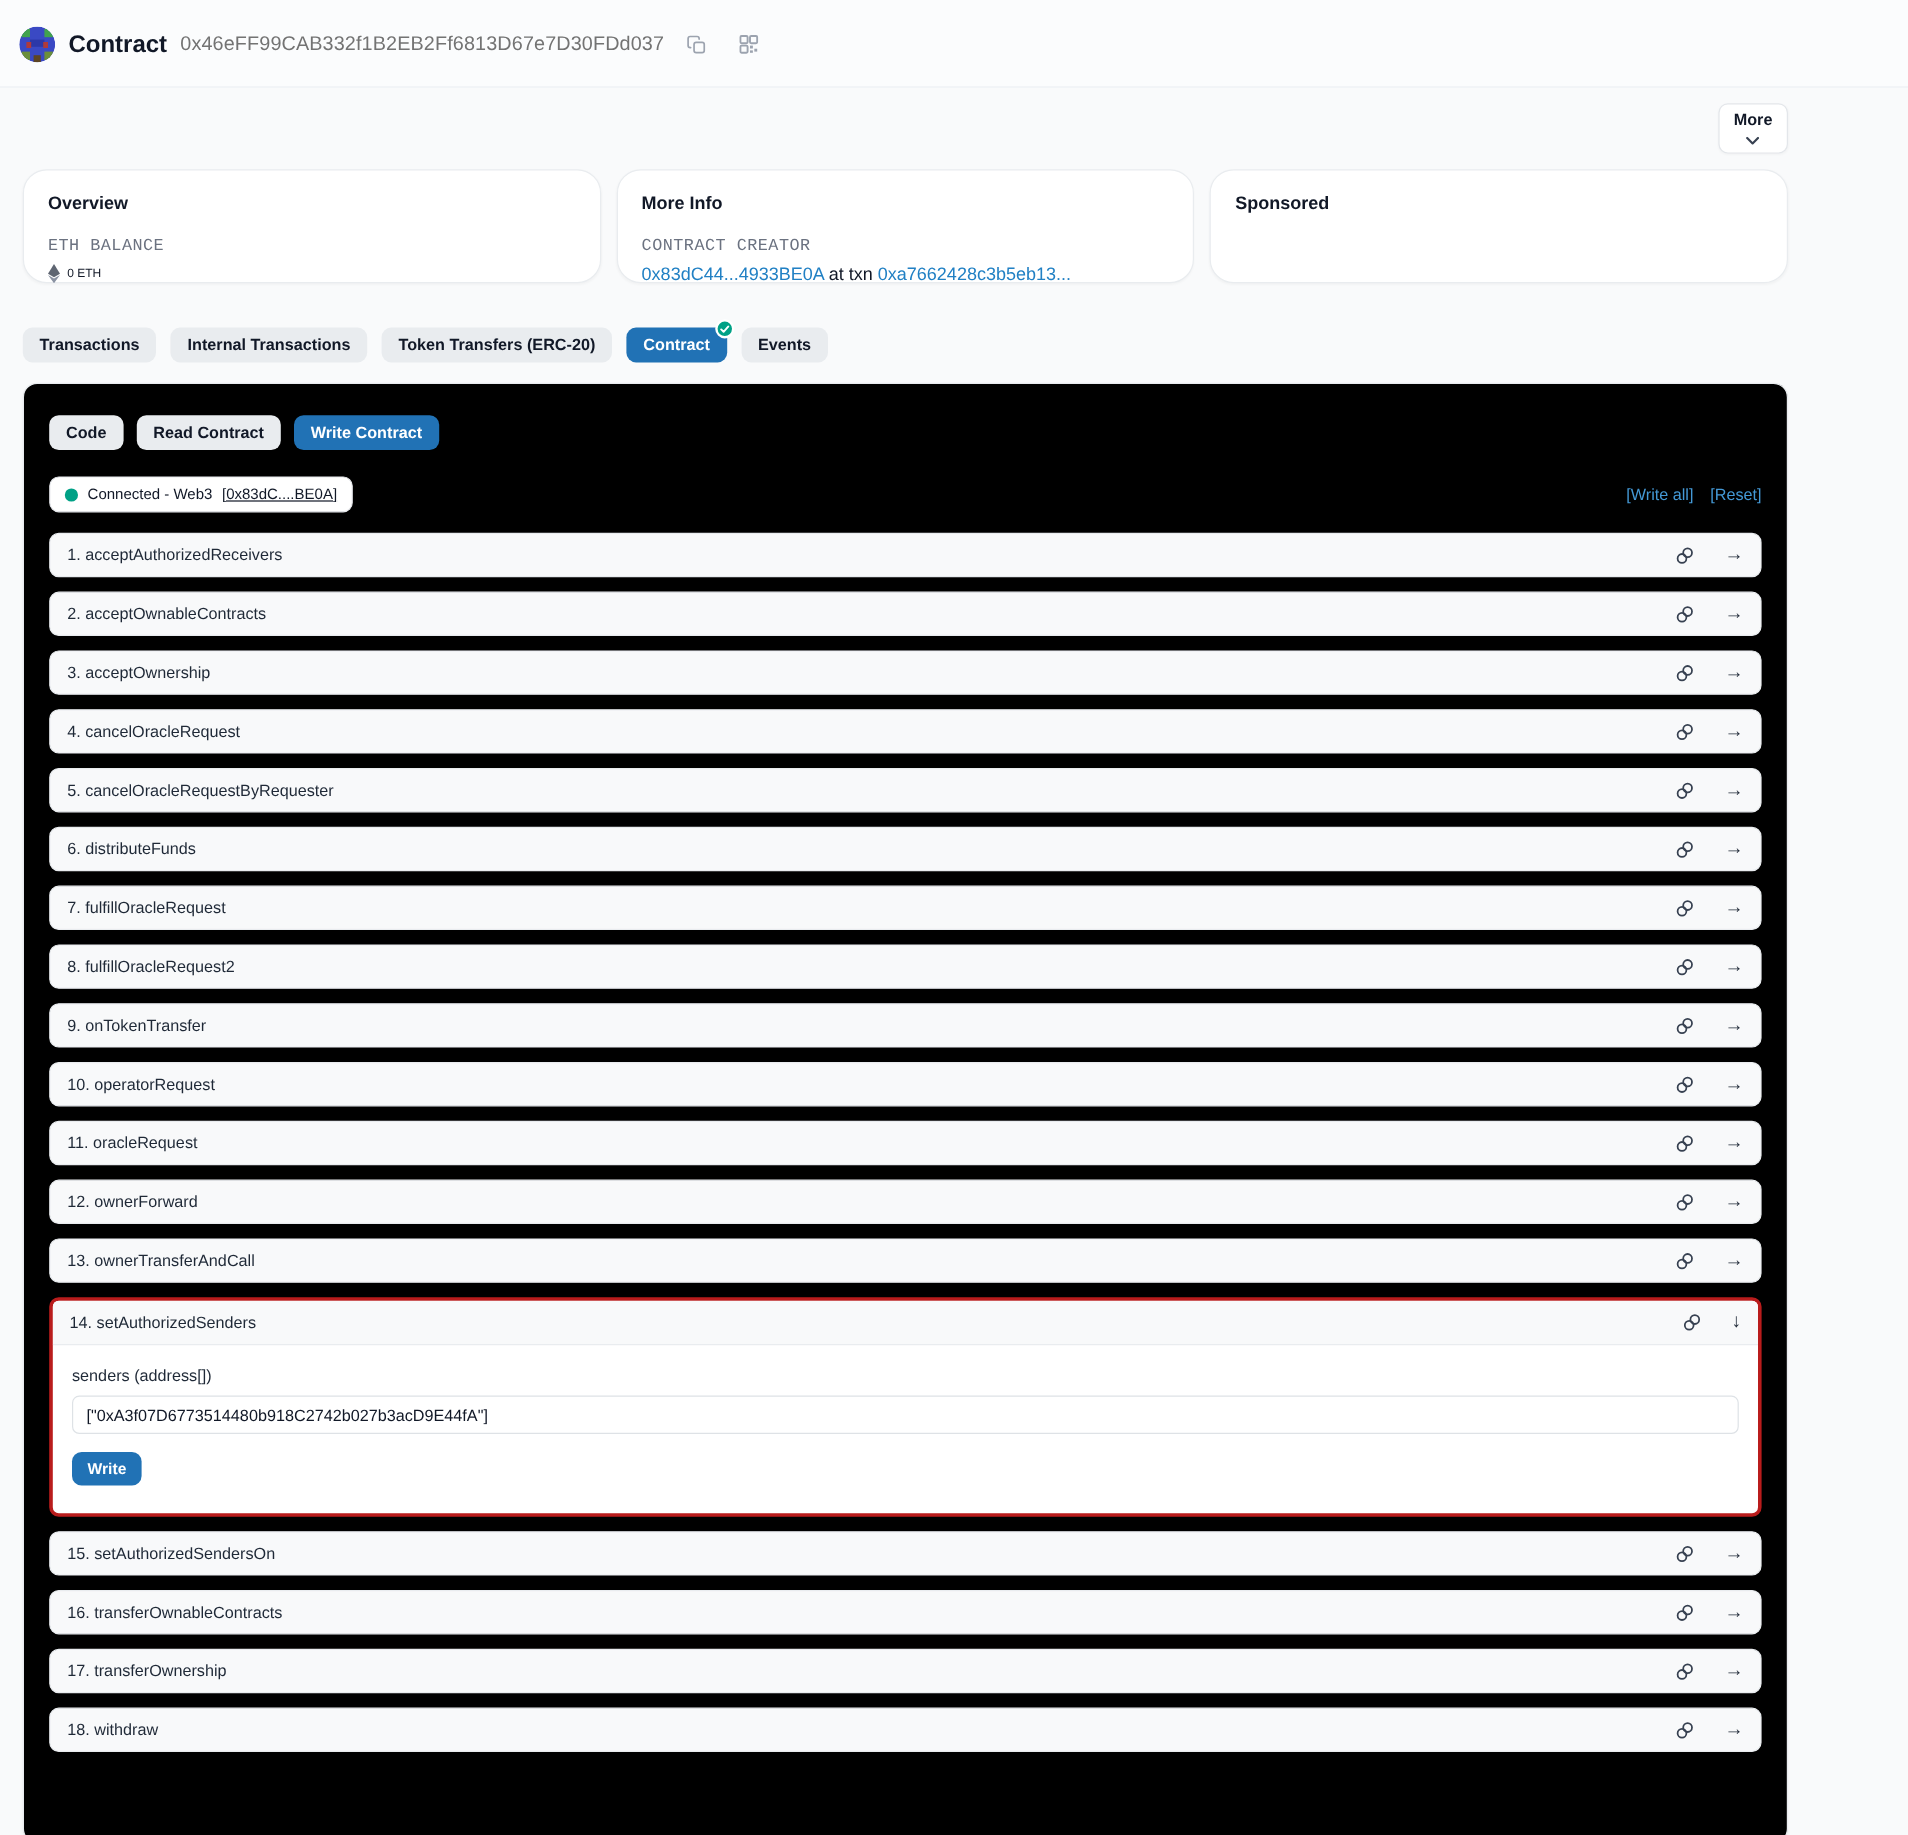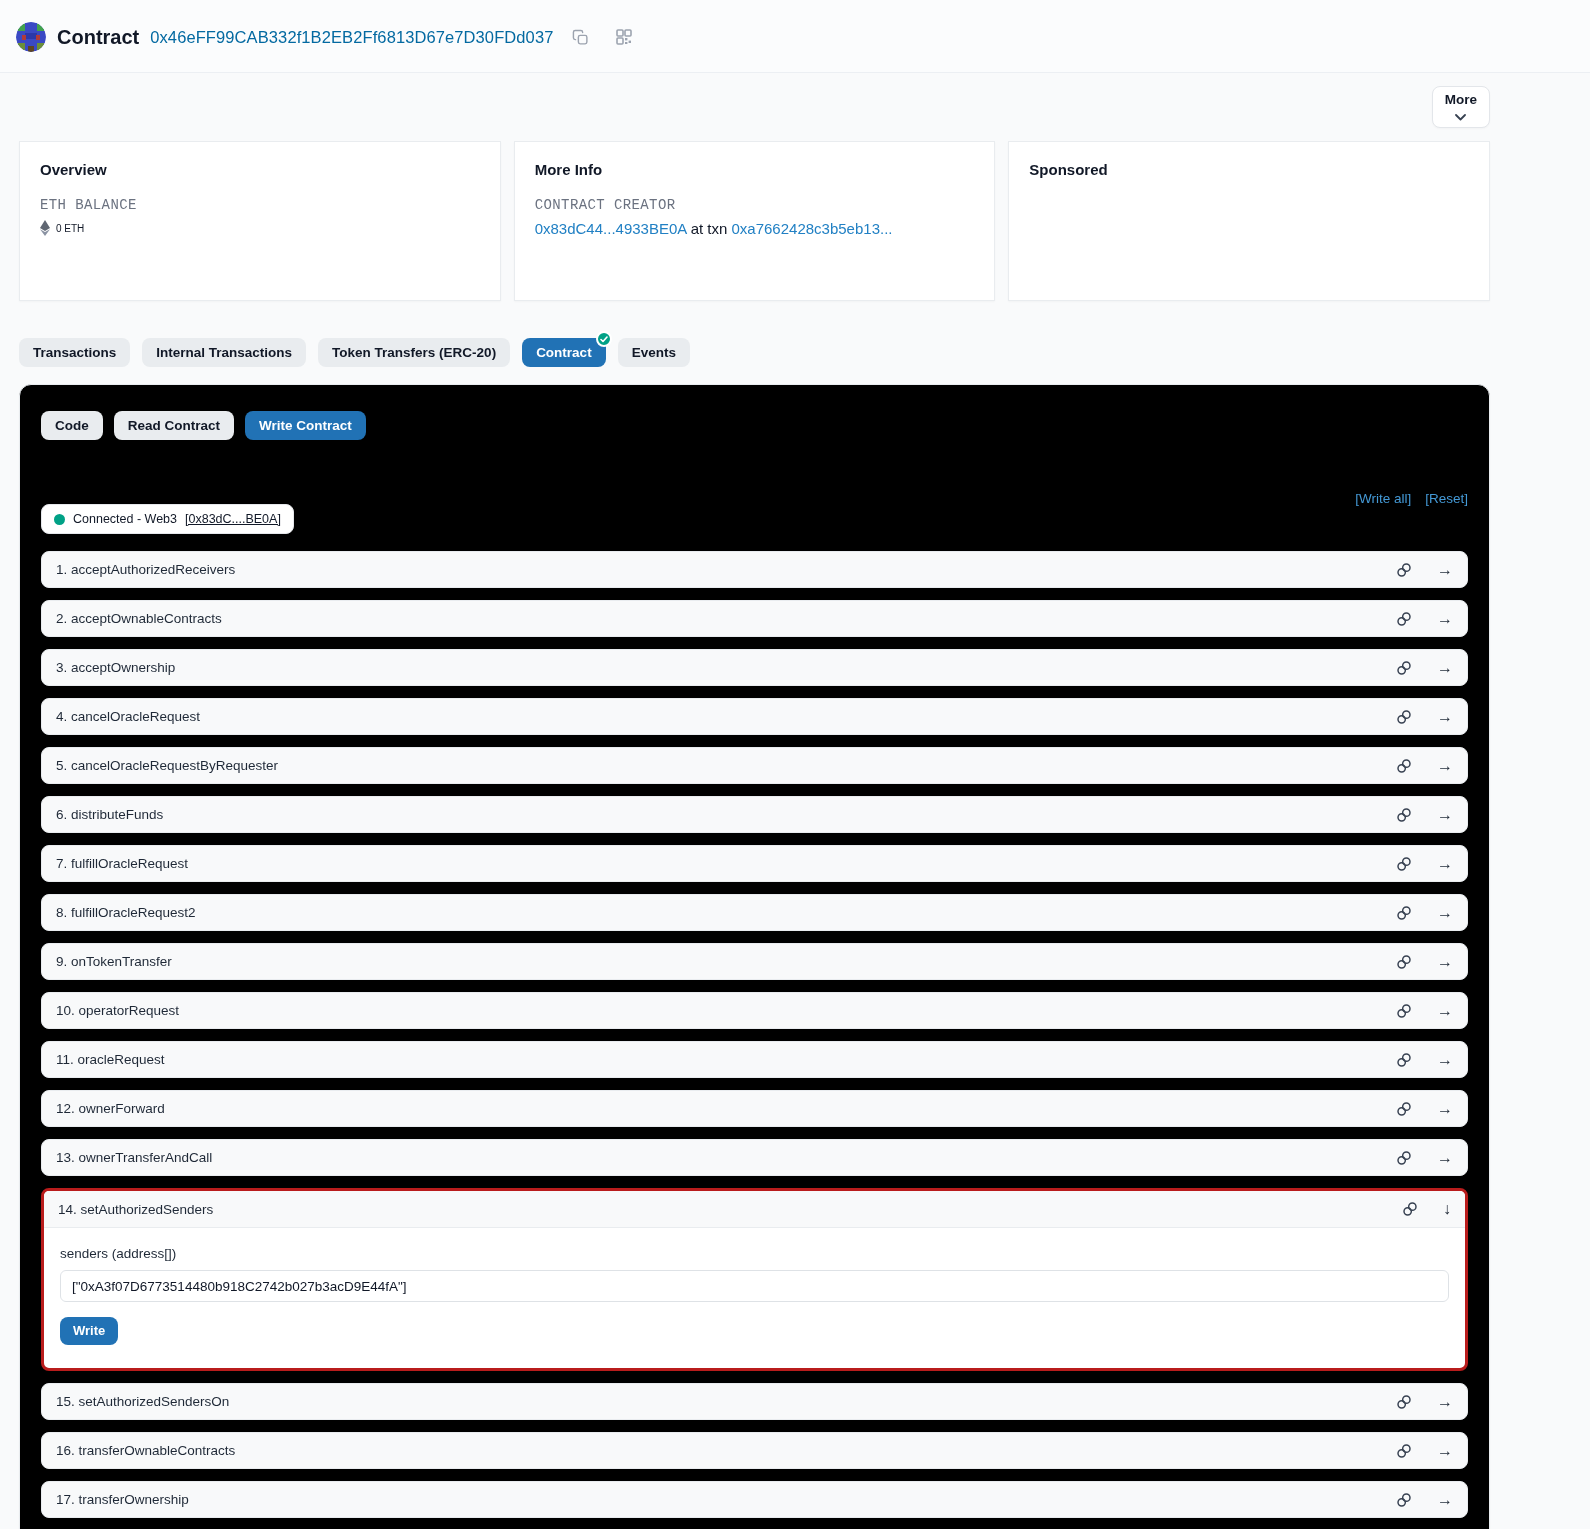--- a/index.html
+++ b/index.html
@@ -12,40 +12,40 @@
   }
   
   .page-header {
     display: flex; align-items: center; gap: 11px;
     padding: 22px 16px 20px 16px;
     background: #fbfcfd;
     border-bottom: 1px solid #eceff3;
   }
   .avatar { width: 30px; height: 30px; border-radius: 50%; flex: 0 0 auto; }
   .page-title { font-size: 20px; font-weight: bold; color: #111827; }
-  .page-address { font-size: 16.5px; color: #0369a1; letter-spacing: .1px; }
+  .page-address { font-size: 16.5px; color: #737373; letter-spacing: .1px; }
   .hdr-icon-btn {
     background: none; border: none; cursor: pointer; padding: 2px;
     display: inline-flex; align-items: center; color: #9ca3af;
   }
   .hdr-icon-btn + .hdr-icon-btn { margin-left: 12px; }
   
   .content { margin-left: 19px; width: 1471px; }
   .more-row { display: flex; justify-content: flex-end; margin-top: 13px; }
   .more-btn {
     display: inline-flex; align-items: center; gap: 7px;
     background: #fff; border: 1px solid #e3e6ea; border-radius: 8px;
     padding: 5px 12px 6px 12px; font-size: 13.5px; font-weight: 600; color: #111827;
     font-family: inherit; cursor: pointer; box-shadow: 0 1px 2px rgba(0,0,0,.03); flex-direction: column;
   }
   
   .cards { display: flex; gap: 13px; margin-top: 13px; }
   .card {
-    flex: 1 1 0; background: #fff; border: 1px solid #e9ecef; border-radius: 0;
-    padding: 19px 20px; height: 160px; box-shadow: 0 1px 2px rgba(0,0,0,.03);
+    flex: 1 1 0; background: #fff; border: 1px solid #e9ecef; border-radius: 20px;
+    padding: 19px 20px; height: 95px; box-shadow: 0 1px 2px rgba(0,0,0,.03);
   }
   .card-title { font-size: 15px; font-weight: bold; color: #111827; }
   .card-label {
     margin-top: 19px; font-size: 14px; font-weight: 500; letter-spacing: .4px;
     color: #6b7280; text-transform: uppercase; font-family: Liberation Mono, monospace;
   }
   .card-value { margin-top: 7px; font-size: 10px; color: #111827; display: flex; align-items: center; gap: 6px; }
   .link { color: #2180c4; text-decoration: none; cursor: pointer; }
   .creator-line { margin-top: 7px; font-size: 15px; color: #111827; }
   .creator-line .sep { color: #111827; }
@@ -67,21 +67,21 @@
   .panel {
     margin-top: 17px; margin-bottom: 37px; background: #000000;
     border: 1px solid #e9ecef; border-radius: 12px;
     padding: 26px 21px 63px 21px; box-shadow: 0 1px 2px rgba(0,0,0,.03);
   }
   .subtabs { display: flex; gap: 11px; }
   .conn-row { display: flex; justify-content: space-between; align-items: center; margin-top: 22px; }
   .conn-pill {
     display: inline-flex; align-items: center; gap: 8px;
     border: 1px solid #e5e7eb; border-radius: 8px; padding: 7px 12px;
-    font-size: 12.5px; color: #111827; background: #fff; margin-top: 42px;
+    font-size: 12.5px; color: #111827; background: #fff;
   }
   .conn-dot { width: 11px; height: 11px; border-radius: 50%; background: #00a186; }
   .conn-wallet { color: #111827; text-decoration: underline; cursor: pointer; }
   .panel-links { display: flex; gap: 14px; font-size: 13.5px; }
   .panel-links a { color: #4499d6; text-decoration: none; cursor: pointer; }
   
   .fn-list { margin-top: 17px; }
   .fn-row {
     height: 37px; background: #f8f9fa; border: 1px solid #e9ecef; border-radius: 8px;
     display: flex; align-items: center; justify-content: space-between;

